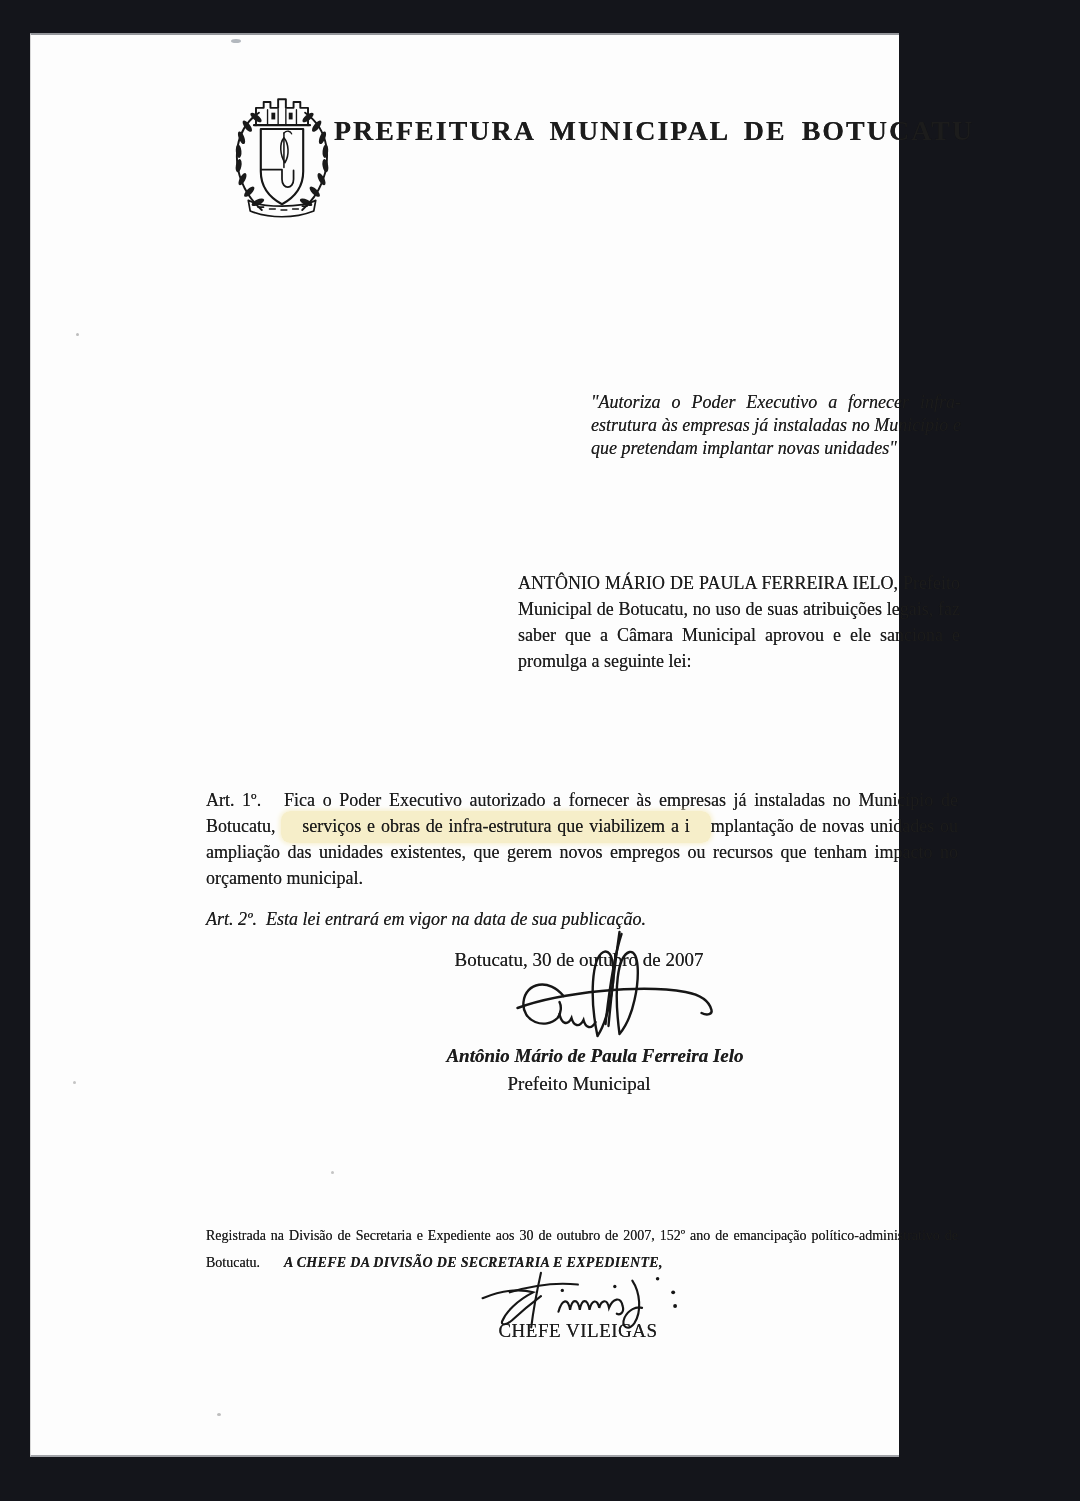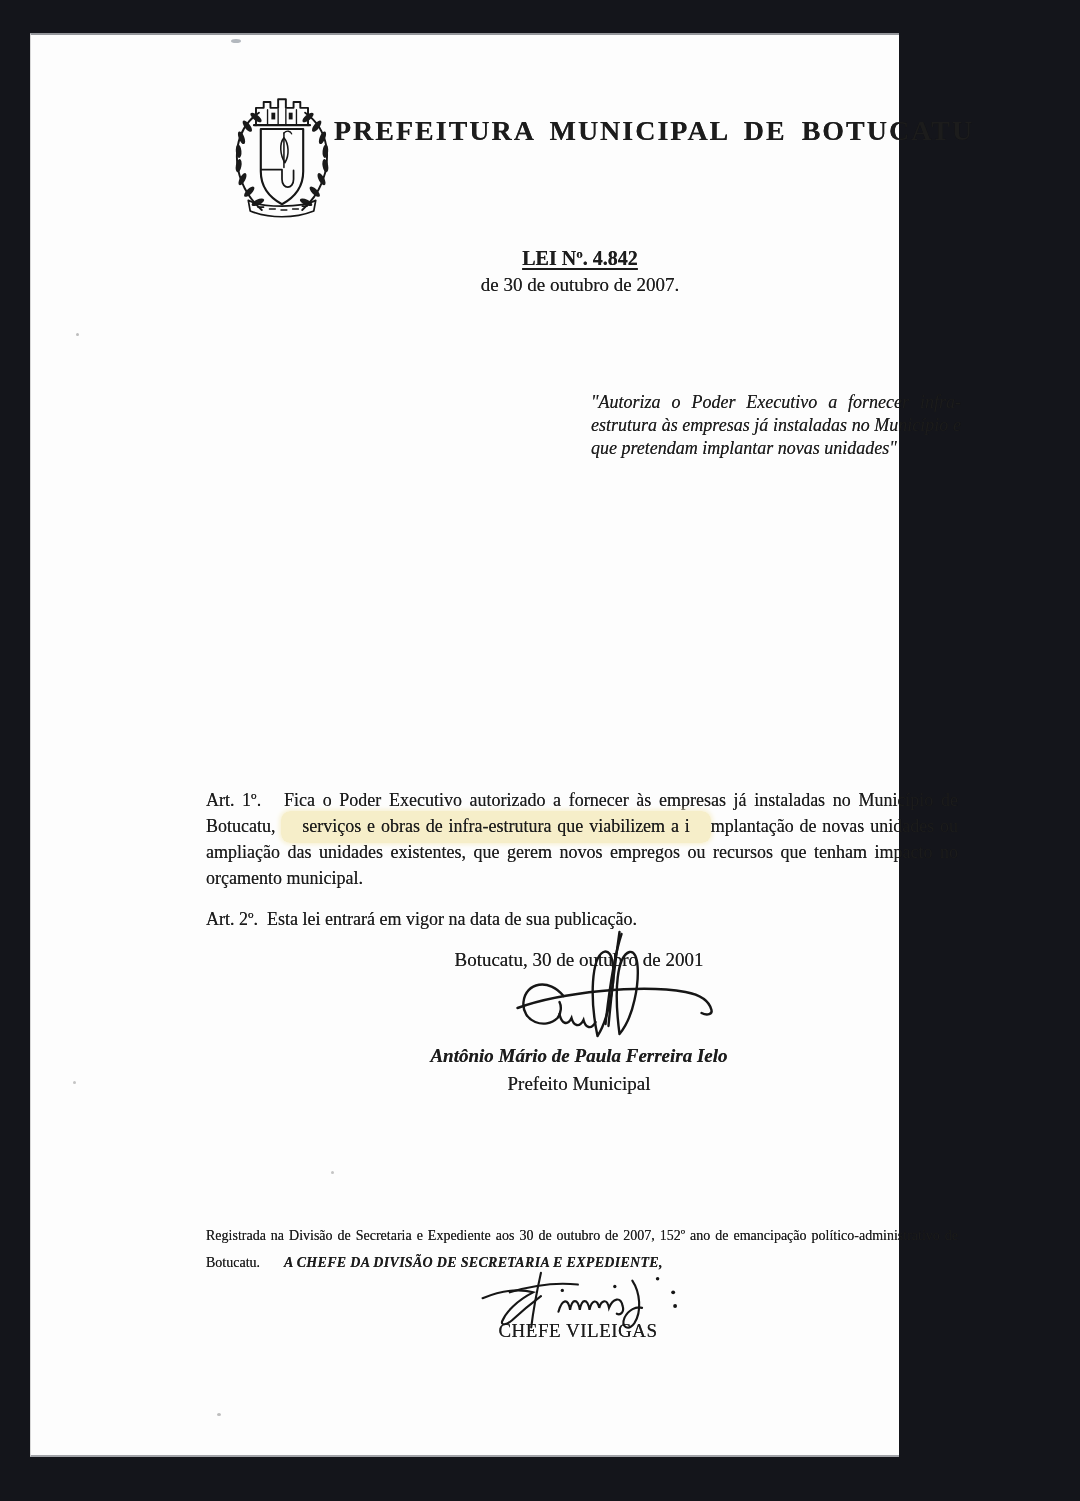--- a/index.html
+++ b/index.html
@@ -88,45 +88,42 @@
       <path d="M33,80 H55 M55,80 V90 C55,101 67,101 67,90 V81" stroke-width="1.8"></path>
 
       <path d="M20,112 C34,120 76,120 90,112 L88,123 C68,131 42,131 22,123 Z" stroke-width="1.8"></path>
       <path d="M30,119 h6 M42,121 h6 M54,122 h6 M66,121 h6 M76,118 h5" stroke-width="1.6"></path>
     </svg>
 
     <div class="abs center" style="left:303px;top:80px;width:600px;">
       <div class="org-name">PREFEITURA MUNICIPAL DE BOTUCATU</div>
     </div>
 
-    <div class="abs center" style="left:249px;top:212px;width:600px;">
-      <div class="law-number">LEI Nº. 4.842</div>
-      <div class="law-date">de 30 de outubro de 2007.</div>
-    </div>
 
     <p class="abs justify epigraph" style="left:560px;top:356px;">"Autoriza o Poder Executivo a fornecer infra-estrutura às empresas já instaladas no Município e que pretendam implantar novas unidades"</p>
 
+    <p class="abs justify preamble" style="left:487px;top:535px;">ANTÔNIO MÁRIO DE PAULA FERREIRA IELO, Prefeito Municipal de Botucatu, no uso de suas atribuições legais, faz saber que a Câmara Municipal aprovou e ele sanciona e promulga a seguinte lei:</p>
 
     <p class="abs justify bodypar" style="left:175px;top:752px;"><span>Art. 1º.&nbsp;&nbsp; Fica o Poder Executivo autorizado a fornecer às empresas já instaladas no Município de Botucatu, </span><mark class="hl">serviços e obras de infra-estrutura que viabilizem a i</mark><span>mplantação de novas unidades ou ampliação das unidades existentes, que gerem novos empregos ou recursos que tenham impacto no orçamento municipal.</span></p>
 
-    <p class="abs bodypar" style="left:175px;top:871px;">Art. 2º.&nbsp; Esta lei entrará em vigor na data de sua publicação.</p>
+    <p class="abs bodypar" style="left:175px;top:871px;font-style:italic;">Art. 2º.&nbsp; Esta lei entrará em vigor na data de sua publicação.</p>
 
-    <div class="abs center placedate" style="left:248px;top:914px;">Botucatu, 30 de outubro de 2001</div>
+    <div class="abs center placedate" style="left:248px;top:914px;">Botucatu, 30 de outubro de 2007</div>
 
     <svg class="abs sig" style="left:468px;top:893px;" width="235" height="125" viewBox="0 0 230 125" fill="none" stroke="#161616" stroke-width="2.4" stroke-linecap="round">
       <path d="M118,4 C114,32 110,64 107,98"></path>
       <path d="M62,68 C48,50 24,54 22,74 C20,94 44,102 56,90 C60,85 60,78 58,74"></path>
       <path d="M58,86 C60,96 66,98 70,90 C72,98 78,100 82,92 C84,100 90,102 94,94"></path>
       <path d="M96,108 C88,70 90,30 102,24 C112,20 114,44 110,66 C106,88 100,102 96,108"></path>
       <path d="M118,106 C112,60 116,28 128,24 C138,22 138,50 133,72 C129,90 123,100 118,106"></path>
       <path d="M16,80 C60,64 140,56 184,64 C200,67 208,74 210,82 C211,86 206,88 200,85"></path>
       <path d="M104,96 C108,60 112,30 120,6"></path>
     </svg>
 
-    <div class="abs center sig-name" style="left:248px;top:1010px;">Antônio Mário de Paula Ferreira Ielo</div>
+    <div class="abs center sig-name" style="left:264px;top:1010px;">Antônio Mário de Paula Ferreira Ielo</div>
     <div class="abs center sig-title" style="left:248px;top:1038px;">Prefeito Municipal</div>
 
     <p class="abs justify registration" style="left:175px;top:1187px;"><span>Registrada na Divisão de Secretaria e Expediente aos 30 de outubro de 2007, 152º ano de emancipação político-administrativo de Botucatu.</span><span class="gap"></span><span class="bi">A CHEFE DA DIVISÃO DE SECRETARIA E EXPEDIENTE,</span></p>
 
     <svg class="abs sig" style="left:445px;top:1234px;" width="230" height="70" viewBox="0 0 235 72" fill="none" stroke="#161616" stroke-width="2.2" stroke-linecap="round">
       <path d="M6,30 C26,22 44,20 58,24 C42,32 30,44 26,54 C25,58 30,58 36,53 C48,42 58,34 66,28"></path>
       <path d="M66,4 C62,22 58,44 56,60"></path>
       <path d="M34,24 C60,16 86,14 104,16"></path>
       <path d="M84,44 C88,30 94,30 96,42 C98,30 104,30 106,42 C108,30 114,30 116,42 C118,32 124,30 126,40 C128,32 134,30 136,40 C140,30 148,28 150,38 C152,44 148,48 144,46"></path>
       <path d="M160,12 C168,24 170,44 162,56 C156,64 148,60 152,50 C156,42 164,38 170,40"></path>

